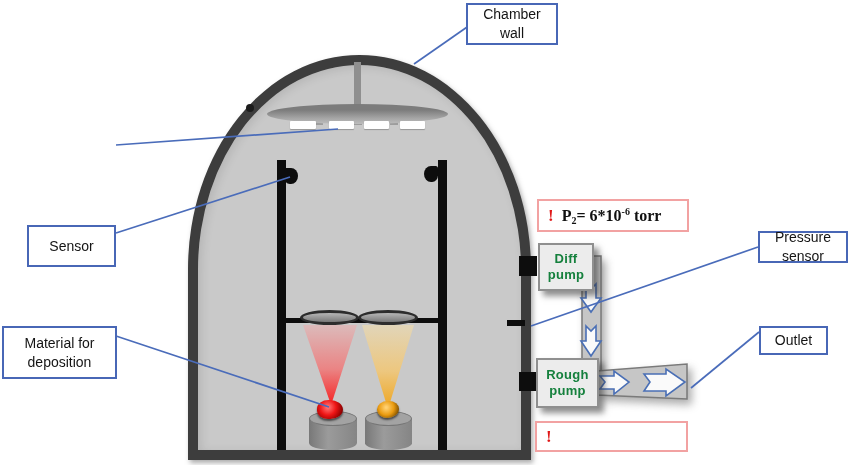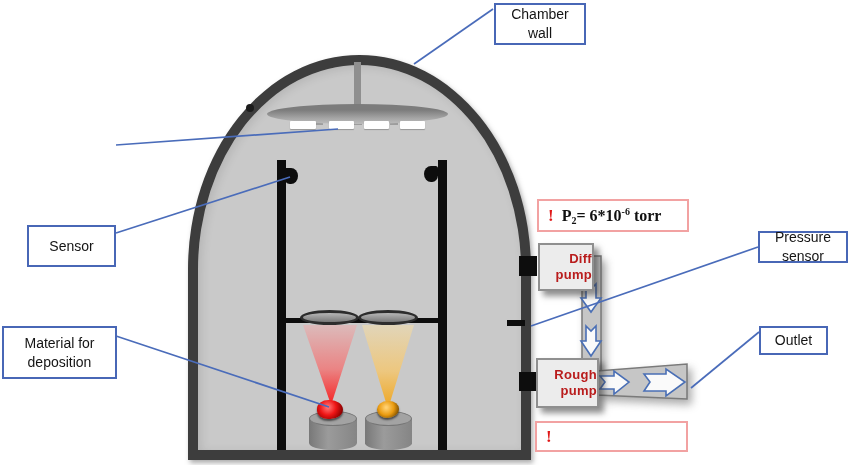--- a/index.html
+++ b/index.html
@@ -59,34 +59,34 @@
              box-shadow:0 2px 2px rgba(0,0,0,.55);}
 
   #pressure-port{left:507px;top:320px;width:18px;height:6px;background:#0d0d0d;z-index:2;}
 
   
   #pipes-svg{left:0;top:0;z-index:4;filter:drop-shadow(4px 5px 4px rgba(70,70,70,.45));}
   #arrows-svg{left:0;top:0;z-index:5;}
   .stub{width:18px;background:#0d0d0d;z-index:6;}
   #stub-diff{left:519px;top:256px;height:20px;} #stub-rough{left:519px;top:372px;height:19px;}
   .pump{box-sizing:border-box;background:#ececec;border:2px solid #8f8f8f;z-index:6;
-        display:flex;align-items:center;justify-content:center;text-align:right;
-        font-weight:bold;font-size:13px;line-height:1.25;color:#b91c1c;letter-spacing:.3px;
+        display:flex;align-items:center;justify-content:center;text-align:center;
+        font-weight:bold;font-size:13px;line-height:1.25;color:#15803d;letter-spacing:.3px;
         box-shadow:5px 5px 6px rgba(50,50,50,.55);}
   #pump-diff{left:538px;top:243px;width:56px;height:48px;}
   #pump-rough{left:536px;top:358px;width:63px;height:50px;}
 
   
   #leaders-svg{left:0;top:0;z-index:7;pointer-events:none;}
 
   
   .callout{box-sizing:border-box;background:#fff;border:2px solid #4867b6;color:#141414;
            display:flex;align-items:center;justify-content:center;text-align:center;
            font-size:14px;line-height:1.35;z-index:8;padding:1px 3px;}
-  #co-chamber-wall{left:494px;top:3px;width:92px;height:42px;}
+  #co-chamber-wall{left:466px;top:3px;width:92px;height:42px;}
   #co-sample{left:27px;top:136px;width:89px;height:44px;}
   #co-sensor{left:27px;top:225px;width:89px;height:42px;}
   #co-material{left:2px;top:326px;width:115px;height:53px;justify-content:center;}
   #co-pressure{left:758px;top:231px;width:90px;height:32px;}
   #co-outlet{left:759px;top:326px;width:69px;height:29px;}
 
   
   .pbox{box-sizing:border-box;background:#fff;border:2px solid #f2a2a2;z-index:8;
         display:flex;align-items:center;padding:0 6px 0 9px;
         font-family:"Liberation Serif",serif;font-weight:bold;font-size:16px;color:#111;}

